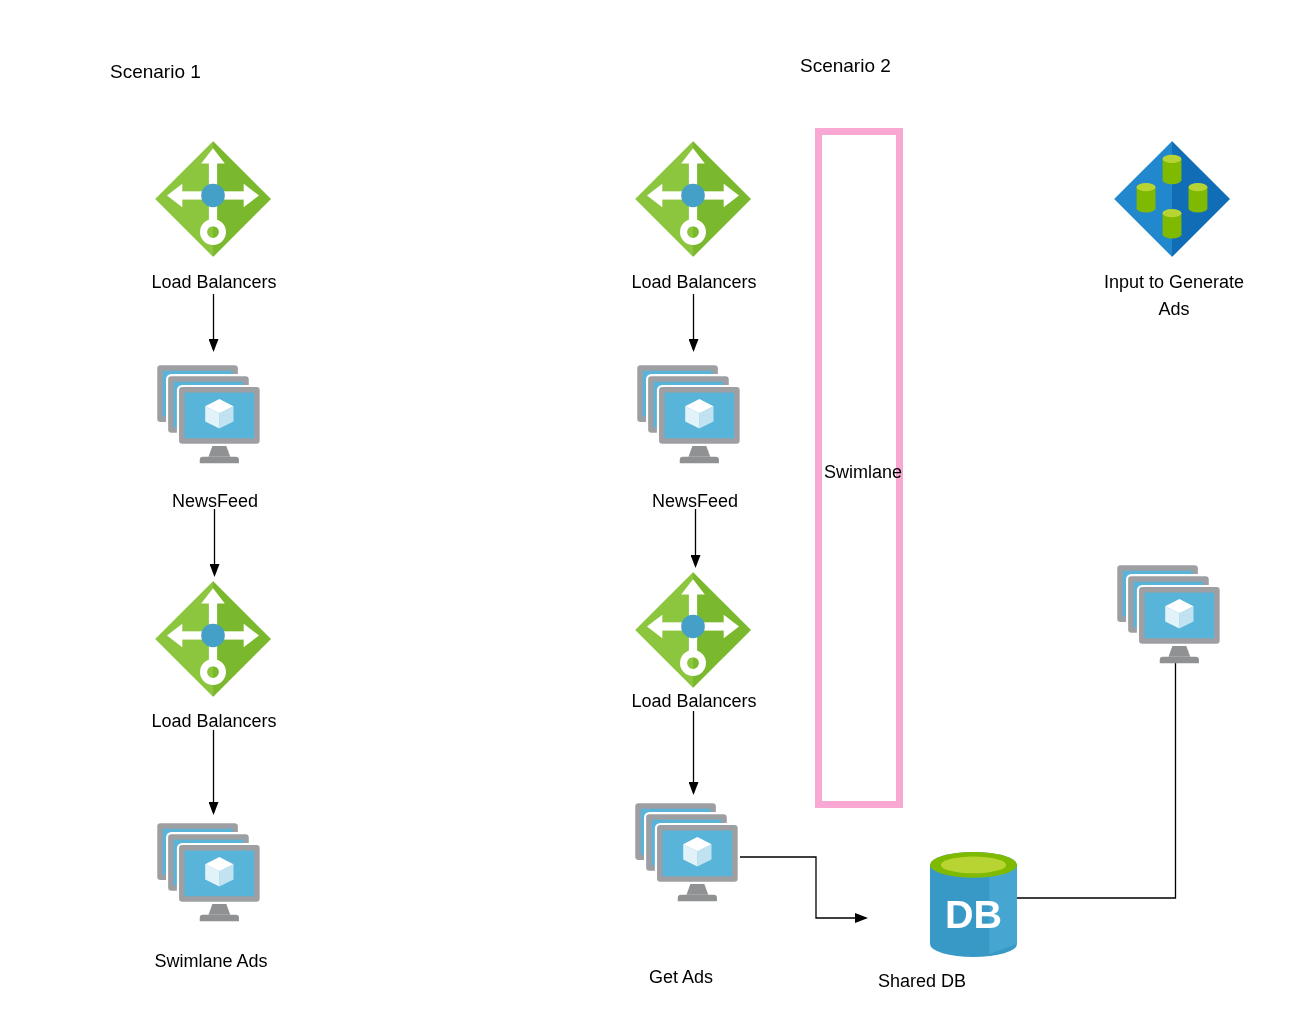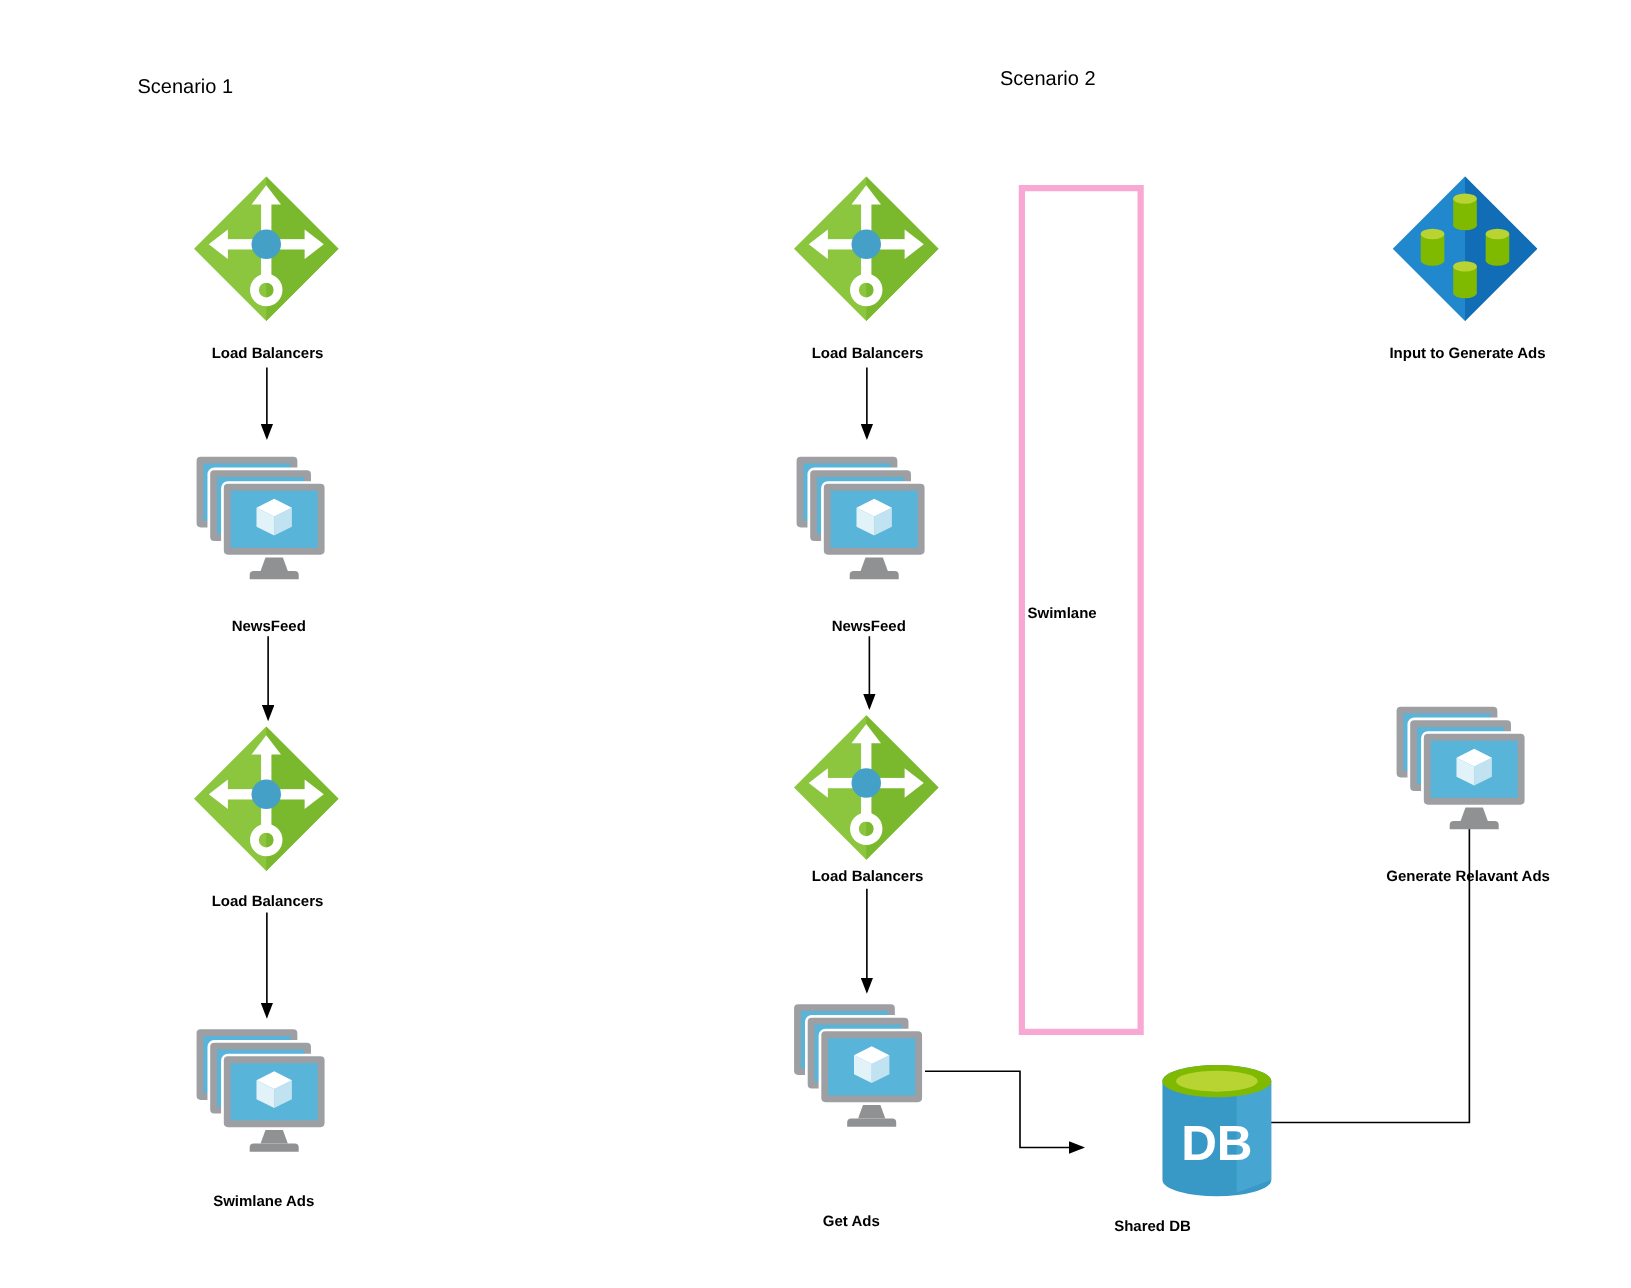--- a/index.html
+++ b/index.html
@@ -1,23 +1,23 @@
 <!DOCTYPE html>
 <html><head>
 <meta charset="utf-8">
 <style>
   html,body{margin:0;padding:0;background:#ffffff;}
   body{font-family:"Liberation Sans", sans-serif;color:#000;}
   .canvas{position:relative;width:1305px;height:1030px;background:#fff;overflow:hidden;}
   .connectors{position:absolute;left:0;top:0;width:1305px;height:1030px;pointer-events:none;}
-  .title{position:absolute;font-size:16px;white-space:nowrap;}
+  .title{position:absolute;font-size:19px;white-space:nowrap;}
   .node{position:absolute;}
   .node svg{display:block;}
-  .label{position:absolute;font-size:12px;line-height:27px;text-align:center;font-weight:bold;}
-  .swimlane{position:absolute;left:815px;top:148px;width:100px;height:680px;border:5px solid #f9a8d4;box-sizing:border-box;background:transparent;}
+  .label{position:absolute;font-size:18px;line-height:27px;text-align:center;}
+  .swimlane{position:absolute;left:815px;top:128px;width:88px;height:680px;border:7px solid #f9a8d4;box-sizing:border-box;background:transparent;}
   .swimlane .label{left:2px;top:324px;text-align:left;white-space:nowrap;}
   .defs-holder{position:absolute;width:0;height:0;overflow:hidden;}
 </style>
 </head>
 <body>
 
 <div class="canvas">
 
   <svg class="defs-holder" aria-hidden="true">
     <defs>
@@ -178,15 +178,14 @@
         <use href="#sym-input"></use>
       </svg>
   </div>
   <div class="label" style="left:1099px;top:269px;width:150px">Input to Generate Ads</div>
 
   <div class="node" style="left:1114px;top:562px">
     <svg width="122" height="109">
         <use href="#sym-monitors"></use>
       </svg>
   </div>
-  <div class="label" style="left:1102px;top:688px;width:145px">Generate Relavant Ads</div>
 
 </div>
 
 </body></html>

